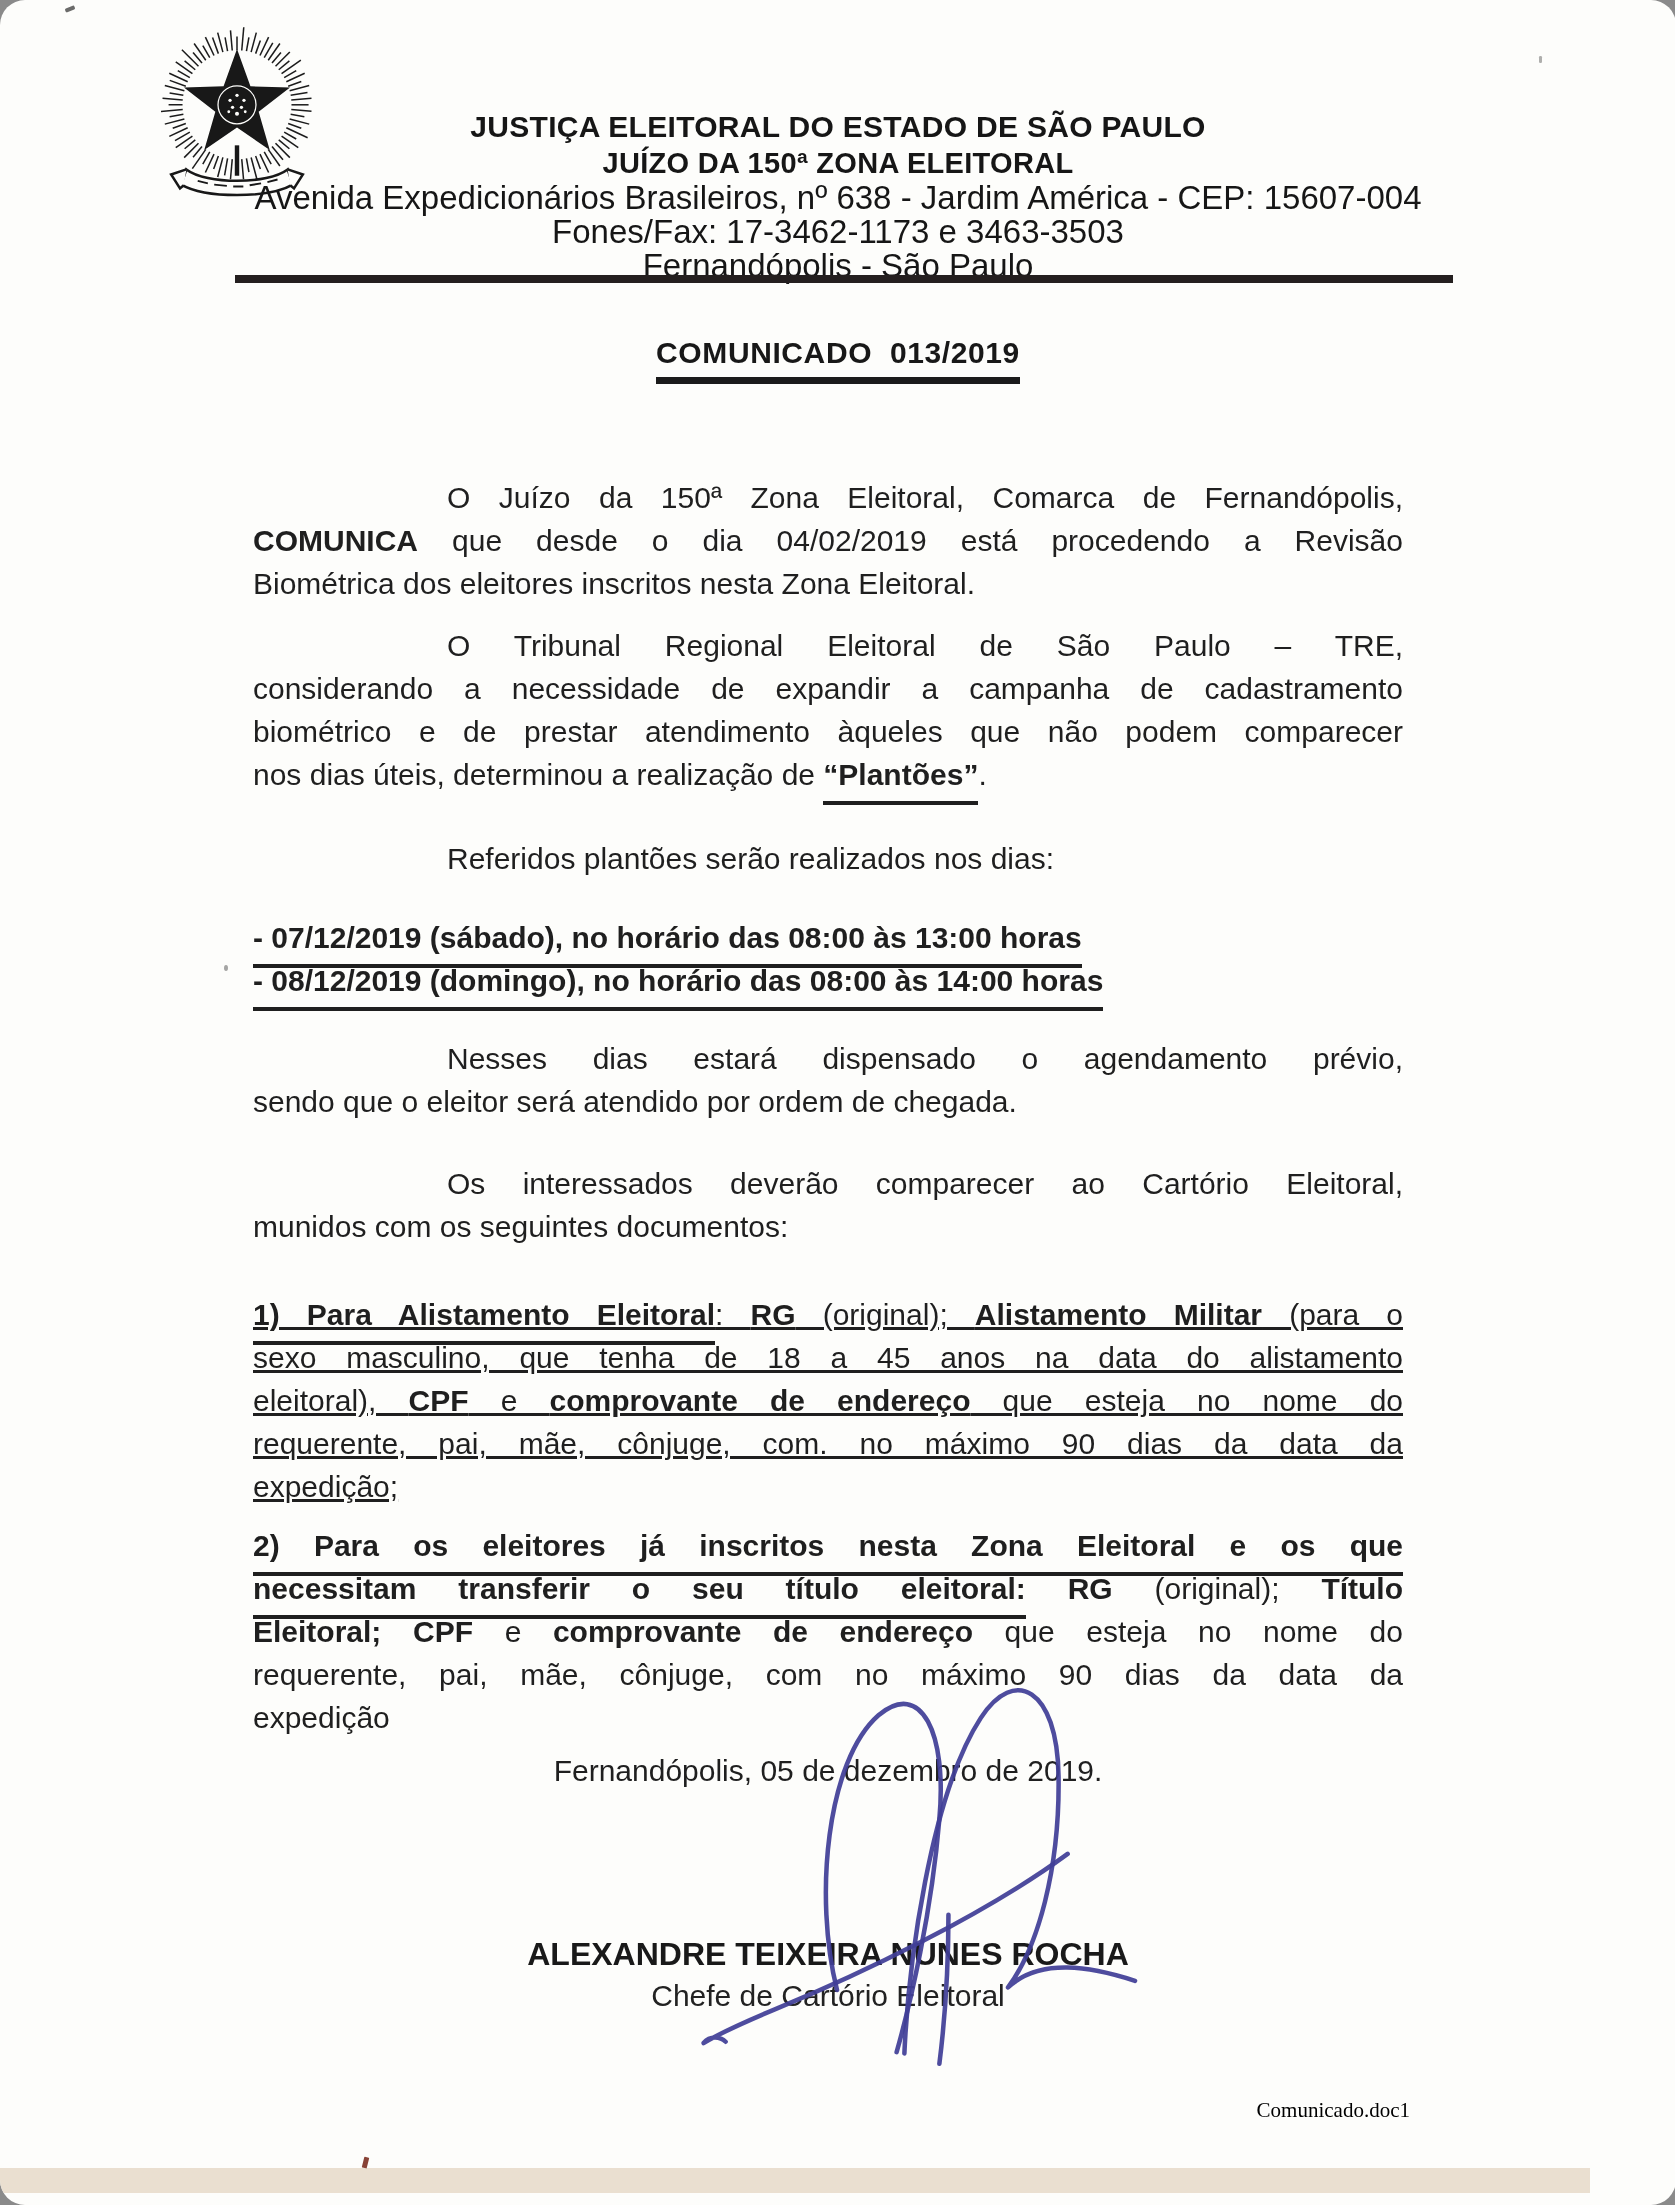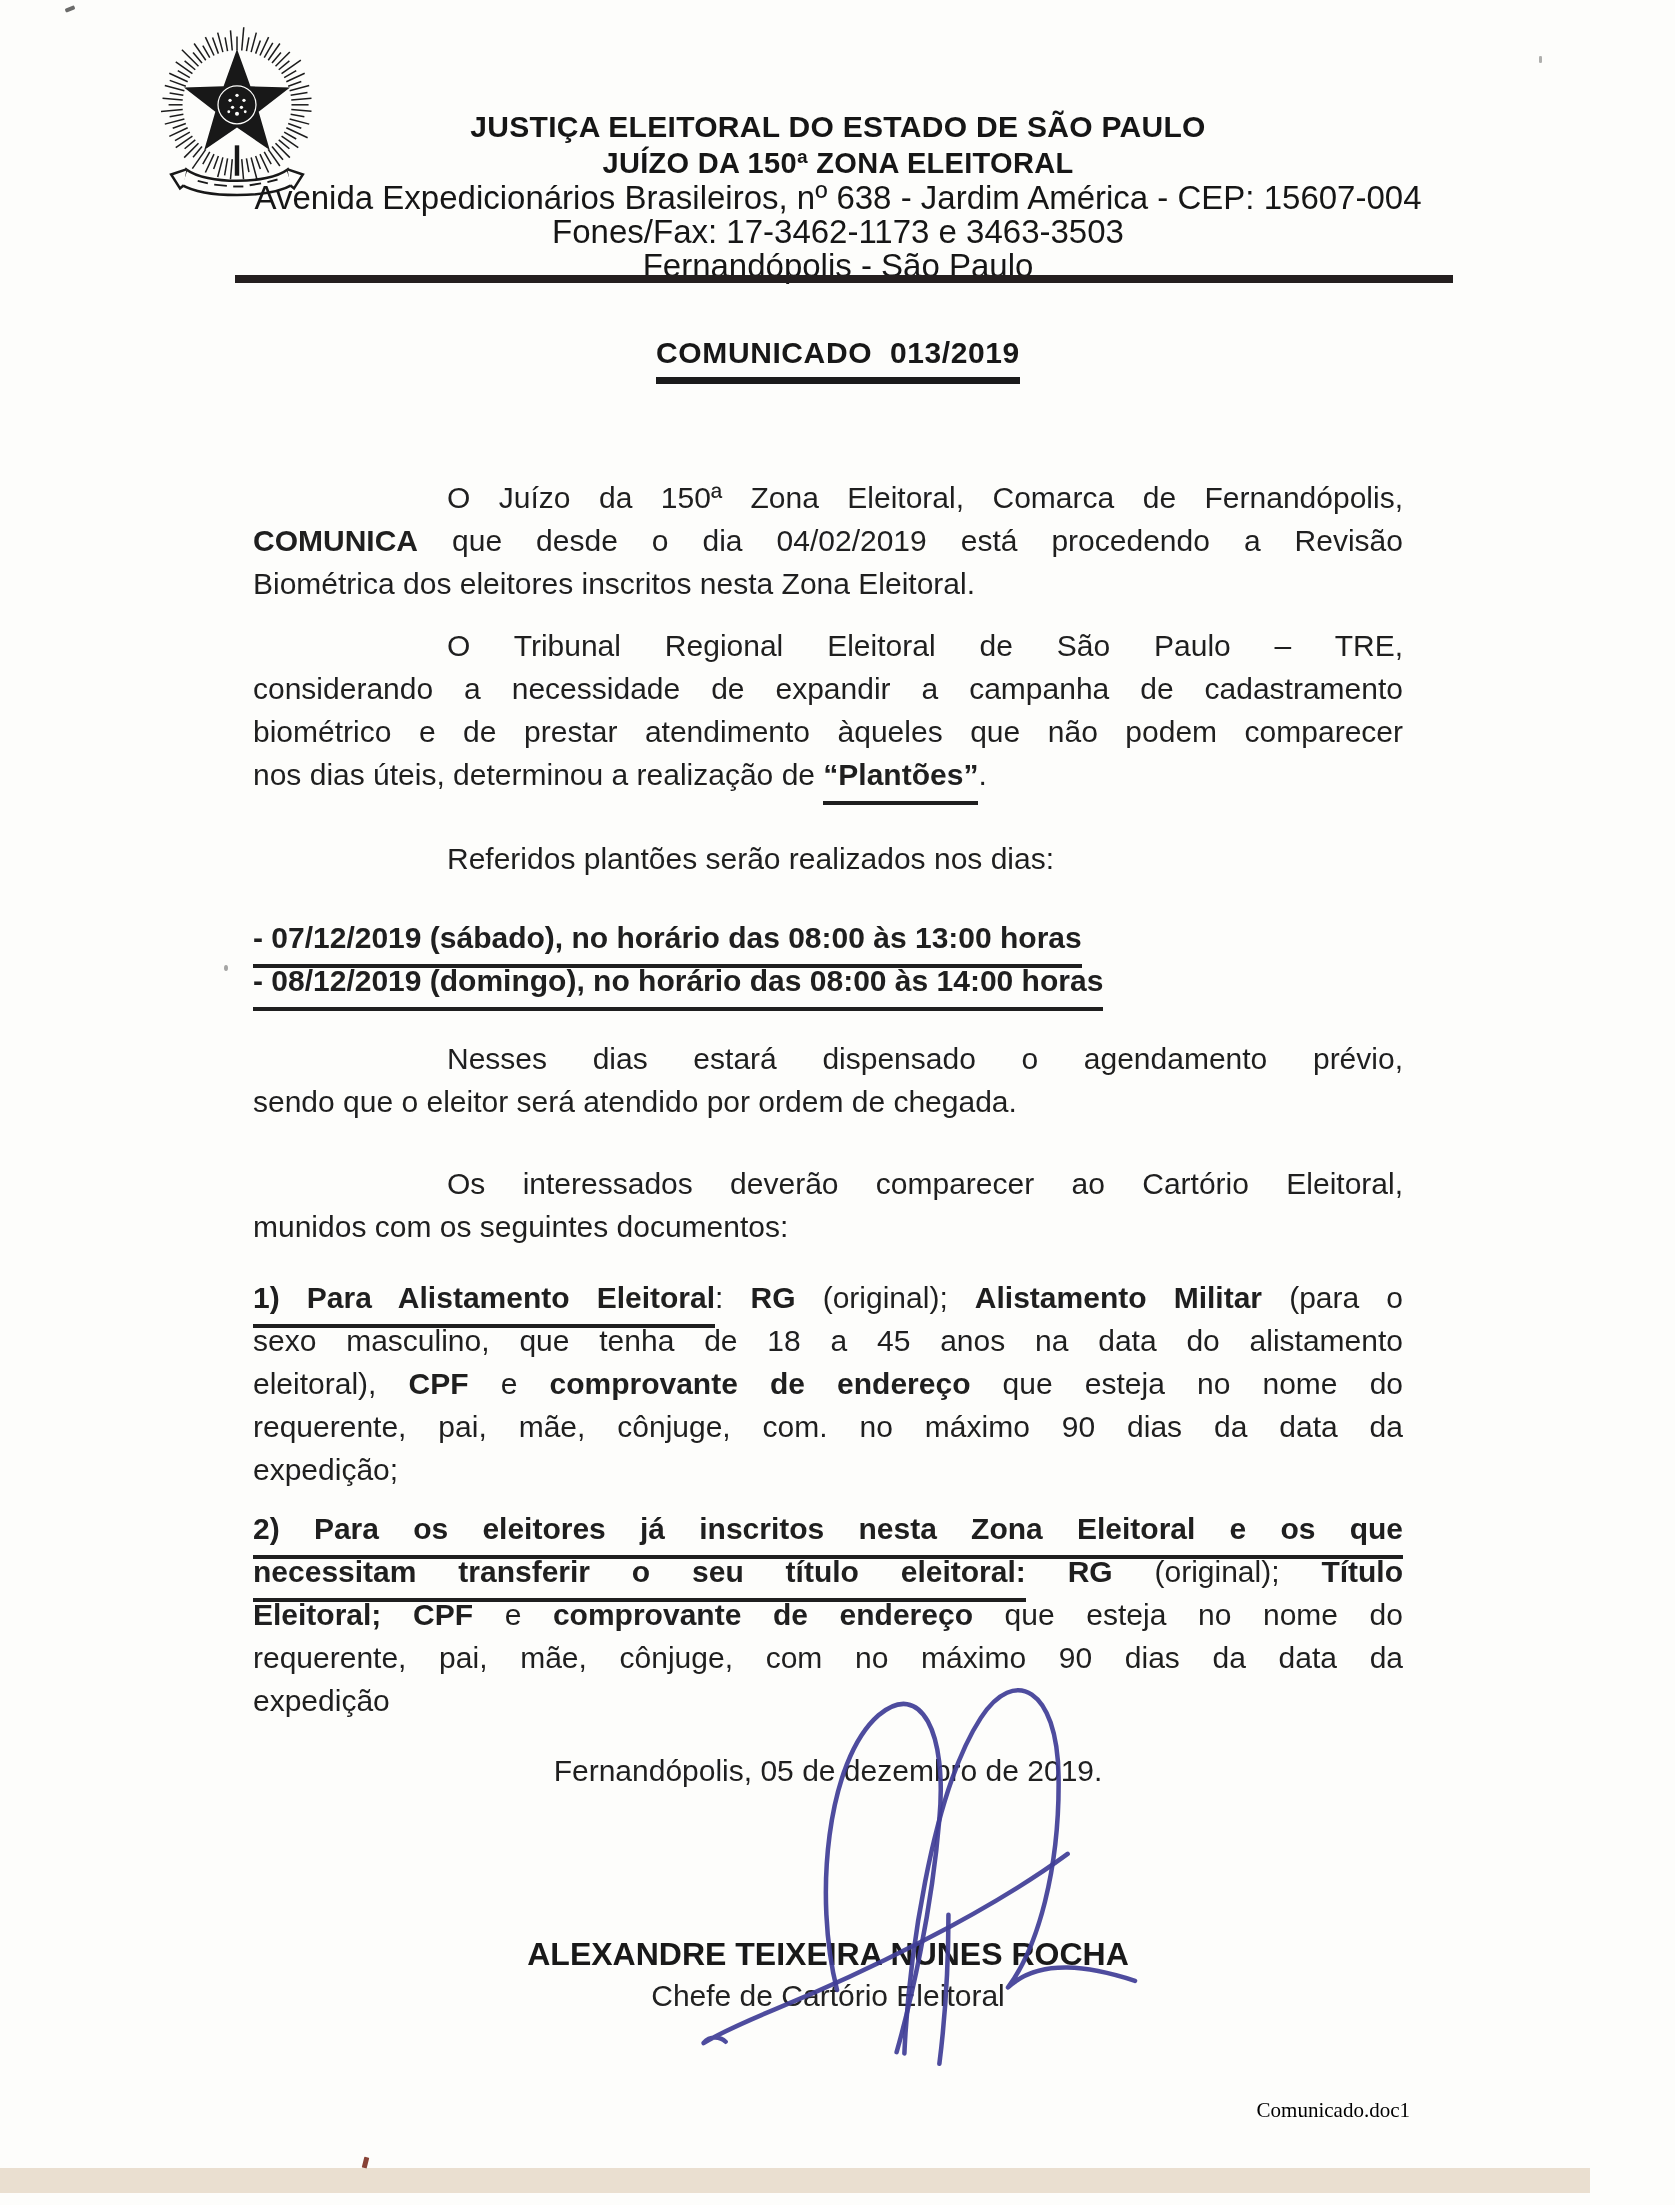--- a/index.html
+++ b/index.html
@@ -3,20 +3,21 @@
 <meta charset="utf-8">
 <style>
   html,body{margin:0;padding:0;background:#8a8a8a;}
   .page{
     position:relative;
     width:1676px;height:2205px;
     background:#fdfdfb;
     overflow:hidden;
     font-family:"Liberation Sans", sans-serif;
     color:#1e1e1e;
+    border-radius:25px;
   }
   
   .crest{position:absolute;left:161px;top:23px;width:152px;height:194px;}
   .crest svg{width:100%;height:100%;}
   .hdr{position:absolute;left:0;right:0;top:109px;text-align:center;color:#161616;}
   .hdr .h1{font-size:30px;font-weight:bold;line-height:36px;letter-spacing:0.3px;}
   .hdr .h2{font-size:29px;font-weight:bold;line-height:36px;letter-spacing:0.3px;}
   .hdr .h3{font-size:33px;line-height:34px;}
   .hdr-rule{position:absolute;left:235px;top:275px;width:1218px;height:8.4px;background:#241f1f;}
   
@@ -188,21 +189,21 @@
         <div class="line"><span class="b u">- 08/12/2019 (domingo), no horário das 08:00 às 14:00 horas</span></div>
       </div>
       <div style="margin-top: 35px;">
         <div class="line just indent"><span>Nesses dias estará dispensado o agendamento prévio,</span></div>
         <div class="line"><span>sendo que o eleitor será atendido por ordem de chegada.</span></div>
       </div>
       <div style="margin-top: 39px;">
         <div class="line just indent"><span>Os interessados deverão comparecer ao Cartório Eleitoral,</span></div>
         <div class="line"><span>munidos com os seguintes documentos:</span></div>
       </div>
-      <div style="margin-top: 28px;">
+      <div style="margin-top: 45px; text-decoration: underline;">
         <div class="line just"><span class="b u">1) Para Alistamento Eleitoral</span><span>: </span><span class="b">RG</span><span> (original); </span><span class="b">Alistamento Militar</span><span> (para o</span></div>
         <div class="line just"><span>sexo masculino, que tenha de 18 a 45 anos na data do alistamento</span></div>
         <div class="line just"><span>eleitoral), </span><span class="b">CPF</span><span> e </span><span class="b">comprovante de endereço</span><span> que esteja no nome do</span></div>
         <div class="line just"><span>requerente, pai, mãe, cônjuge, com. no máximo 90 dias da data da</span></div>
         <div class="line"><span>expedição;</span></div>
       </div>
       <div style="margin-top: 16px;">
         <div class="line just"><span class="b u">2) Para os eleitores já inscritos nesta Zona Eleitoral e os que</span></div>
         <div class="line just"><span class="b u">necessitam transferir o seu título eleitoral:</span><span> </span><span class="b">RG</span><span> (original); </span><span class="b">Título</span></div>
         <div class="line just"><span class="b">Eleitoral; CPF</span><span> e </span><span class="b">comprovante de endereço</span><span> que esteja no nome do</span></div>

